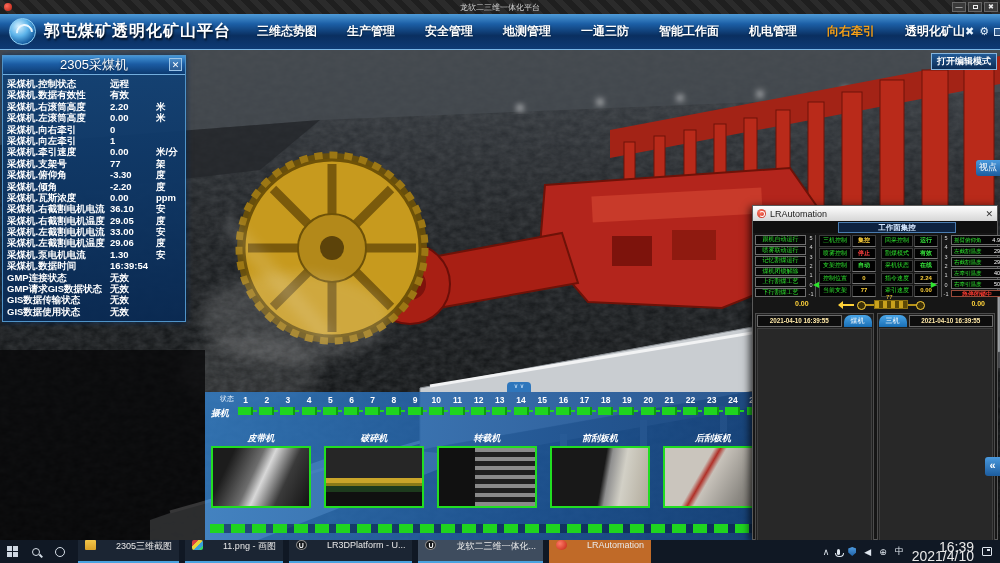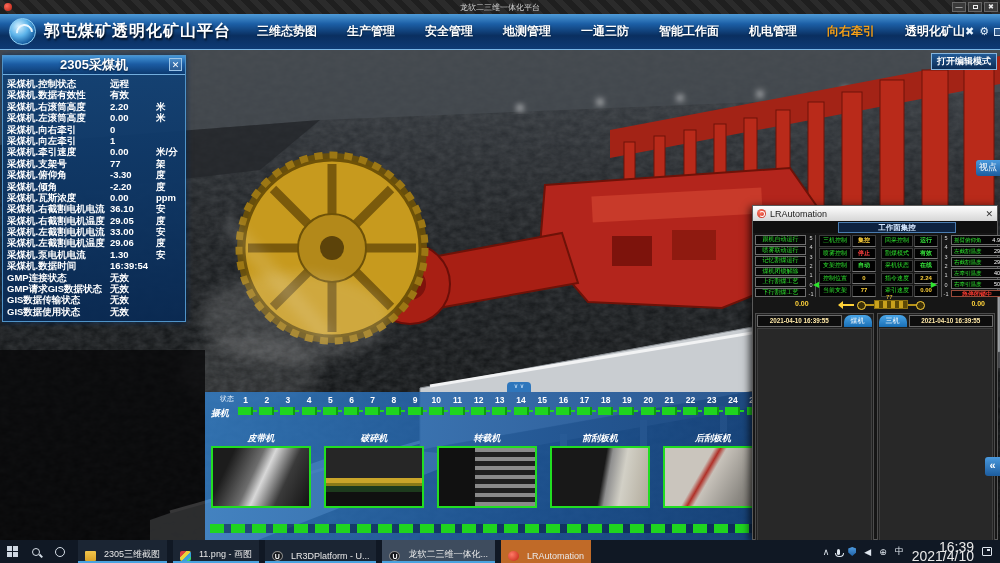--- a/index.html
+++ b/index.html
@@ -42,21 +42,21 @@
   
   .scene { position:absolute; left:0; top:50px; width:1000px; height:490px; z-index:1; background:#121416; }
 
   
   .machine-panel { position:absolute; left:2px; top:55px; width:184px; z-index:20;
     background:linear-gradient(180deg,rgba(18,66,118,.94),rgba(9,42,84,.94));
     border:1px solid #4f93c8; box-shadow:0 0 6px rgba(0,40,90,.8); }
   .mp-header { height:19px; background:linear-gradient(180deg,#4394d6 0%,#1b5ca3 45%,#0c3succ 100%);
     background:linear-gradient(180deg,#4394d6 0%,#1b5ca3 45%,#0c3a70 100%);
     border-bottom:1px solid #73aedd; display:flex; align-items:center; justify-content:center; position:relative; }
-  .mp-title { font-size:13px; font-weight:bold; color:#fff; text-shadow:0 1px 2px #001a33; }
+  .mp-title { font-size:13px; font-weight:normal; color:#fff; text-shadow:0 1px 2px #001a33; }
   .mp-close { position:absolute; right:3px; top:2px; width:13px; height:13px; color:#fff; font-size:9px;
     line-height:13px; text-align:center; border:1px solid #9cc5e8; background:rgba(255,255,255,.12); cursor:pointer; }
   .mp-rows { padding:3px 4px 4px 4px; }
   .mp-row { display:flex; height:11.4px; line-height:11.4px; font-size:9.5px; font-weight:bold; color:#fff; white-space:nowrap; }
   .mp-row .l { width:103px; overflow:hidden; }
   .mp-row .v { width:46px; }
   .mp-row .u { flex:1; }
 
   
   .vp-tab { position:absolute; right:0; top:160px; z-index:40; width:24px; height:16px;
@@ -155,21 +155,21 @@
   
   .taskbar { position:absolute; left:0; top:540px; width:100%; height:23px; z-index:80;
     background:#101824; display:flex; align-items:center; color:#e8e8e8; }
   .tb-btn { width:24px; height:23px; display:flex; align-items:center; justify-content:center; cursor:pointer; }
   .start-icon { position:relative; width:11px; height:11px; }
   .start-icon::before { content:""; position:absolute; left:0; top:0; width:5px; height:5px; background:#cfd8e3;
     box-shadow:6px 0 0 #cfd8e3, 0 6px 0 #cfd8e3, 6px 6px 0 #cfd8e3; }
   .search-icon { position:relative; width:8px; height:8px; border:1.5px solid #d5dde6; border-radius:50%; }
   .search-icon::after { content:""; position:absolute; left:6px; top:6px; width:4px; height:1.5px; background:#d5dde6; transform:rotate(45deg); }
   .cortana-icon { width:10px; height:10px; border:1.5px solid #d5dde6; border-radius:50%; }
-  .task { display:flex; align-items:flex-end; gap:8px; height:23px; padding:0 7px; margin-left:6px;
+  .task { display:flex; align-items:flex-start; gap:20px; height:23px; padding:0 7px; margin-left:6px;
     font-size:9px; white-space:nowrap; cursor:pointer; border-bottom:2px solid #4aa3e0; background:#1b2533; }
   .ticon { width:11px; height:10px; flex:none; font-size:7px; font-weight:bold; color:#fff;
     display:flex; align-items:center; justify-content:center; }
   .t-folder .ticon { background:linear-gradient(180deg,#f3c64b,#dba228); border-radius:1px; }
   .t-paint .ticon { background:linear-gradient(135deg,#d84040 0 30%,#e8d23a 30% 55%,#3aa0d8 55% 80%,#3ad86a 80%); border-radius:2px; }
   .t-ue .ticon,.t-ue-active .ticon { background:#15181c; border:1px solid #888; border-radius:50%; }
   .t-ue-active { background:#3e4c5e; }
   .t-lra { background:#c06a28; border-bottom-color:#c06a28; }
   .t-lra .ticon { background:radial-gradient(circle at 35% 35%,#ff7a66,#c02212); border-radius:50%; }
   .tray { margin-left:auto; display:flex; align-items:center; gap:8px; padding-right:8px; font-size:10px; }

